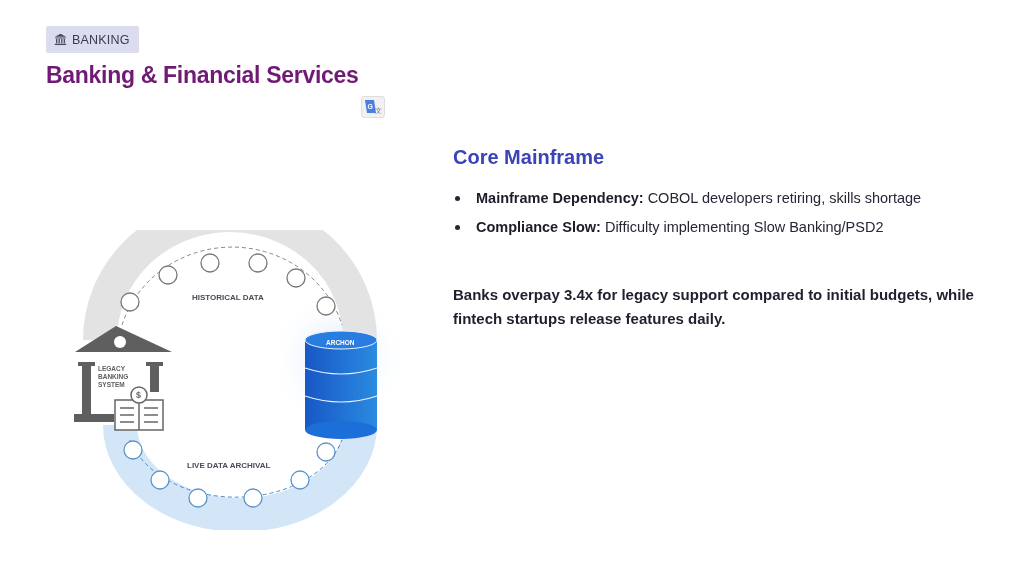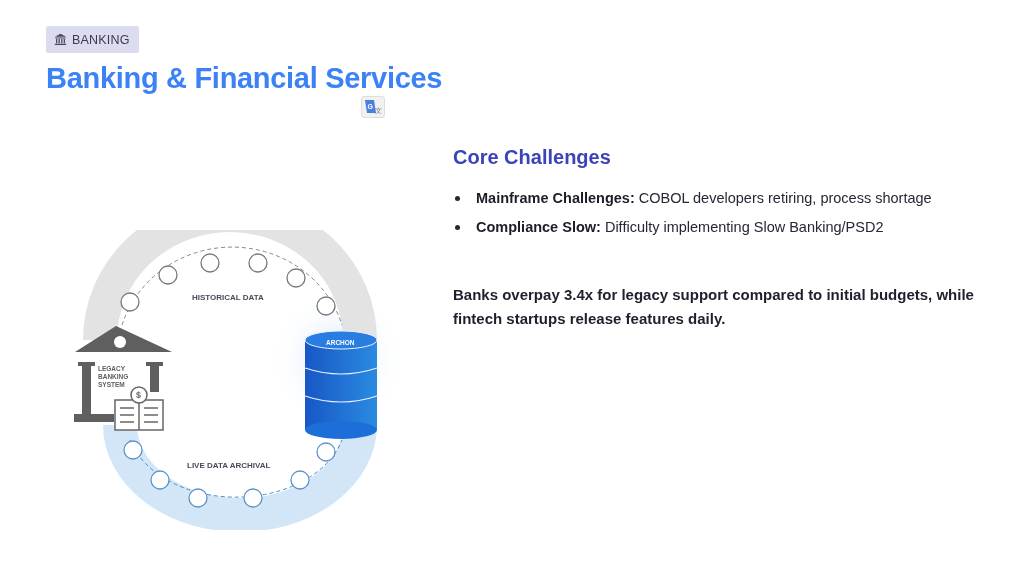--- a/index.html
+++ b/index.html
@@ -7,22 +7,22 @@
   body { position: relative; font-family: "Liberation Sans", "DejaVu Sans", sans-serif; color: #1f1f2e; }
 
   .badge {
     position: absolute; left: 46px; top: 26px; height: 27px; padding: 0 9px 0 8px;
     background: #dcdcf1; border-radius: 2px; display: flex; align-items: center; gap: 5px;
     font-size: 12.5px; color: #3b3b4f; letter-spacing: 0.2px;
   }
   .badge svg { width: 13px; height: 13px; }
 
   .title {
-    position: absolute; left: 46px; top: 62px; font-size: 29px; font-weight: bold;
-    color: #3b82f6; letter-spacing: -0.3px; white-space: nowrap;
+    position: absolute; left: 46px; top: 62px; font-size: 23px; font-weight: bold;
+    color: #701a75; letter-spacing: -0.3px; white-space: nowrap;
   }
 
   .translate-btn {
     position: absolute; left: 361px; top: 96px; width: 24px; height: 22px;
     background: #f1f1f1; border: 1px solid #dedede; border-radius: 3px;
     display: flex; align-items: center; justify-content: center;
   }
 
   .section-title {
     position: absolute; left: 453px; top: 146px; font-size: 20px; font-weight: bold; color: #3a44b8;
@@ -65,24 +65,24 @@
 <h1 class="title">Banking &amp; Financial Services</h1>
 
 <div class="translate-btn">
   <svg width="18" height="16" viewBox="0 0 18 16">
     <path d="M1 1 H10 L12 14 H3 Z" fill="#4a7fe0"></path>
     <text x="3.5" y="10" font-size="7" font-weight="bold" fill="#fff" font-family="Liberation Sans, sans-serif">G</text>
     <text x="11" y="14" font-size="7" fill="#777" font-family="Liberation Sans, sans-serif">文</text>
   </svg>
 </div>
 
-<h2 class="section-title">Core Challenges</h2>
+<h2 class="section-title">Core Mainframe</h2>
 
 <ul class="bullets">
-  <li><b>Mainframe Challenges:</b><span> COBOL developers retiring, process shortage</span></li>
+  <li><b>Mainframe Dependency:</b><span> COBOL developers retiring, skills shortage</span></li>
   <li><b>Compliance Slow:</b><span> Difficulty implementing Slow Banking/PSD2</span></li>
 </ul>
 
 <p class="summary">Banks overpay 3.4x for legacy support compared to initial budgets, while fintech startups release features daily.</p>
 
 <div class="diagram">
   <svg width="340" height="300" viewBox="0 0 340 300">
     <defs>
       <radialGradient id="glow" cx="0.5" cy="0.5" r="0.5">
         <stop offset="0" stop-color="#cfe2fb" stop-opacity="0.9"></stop>

